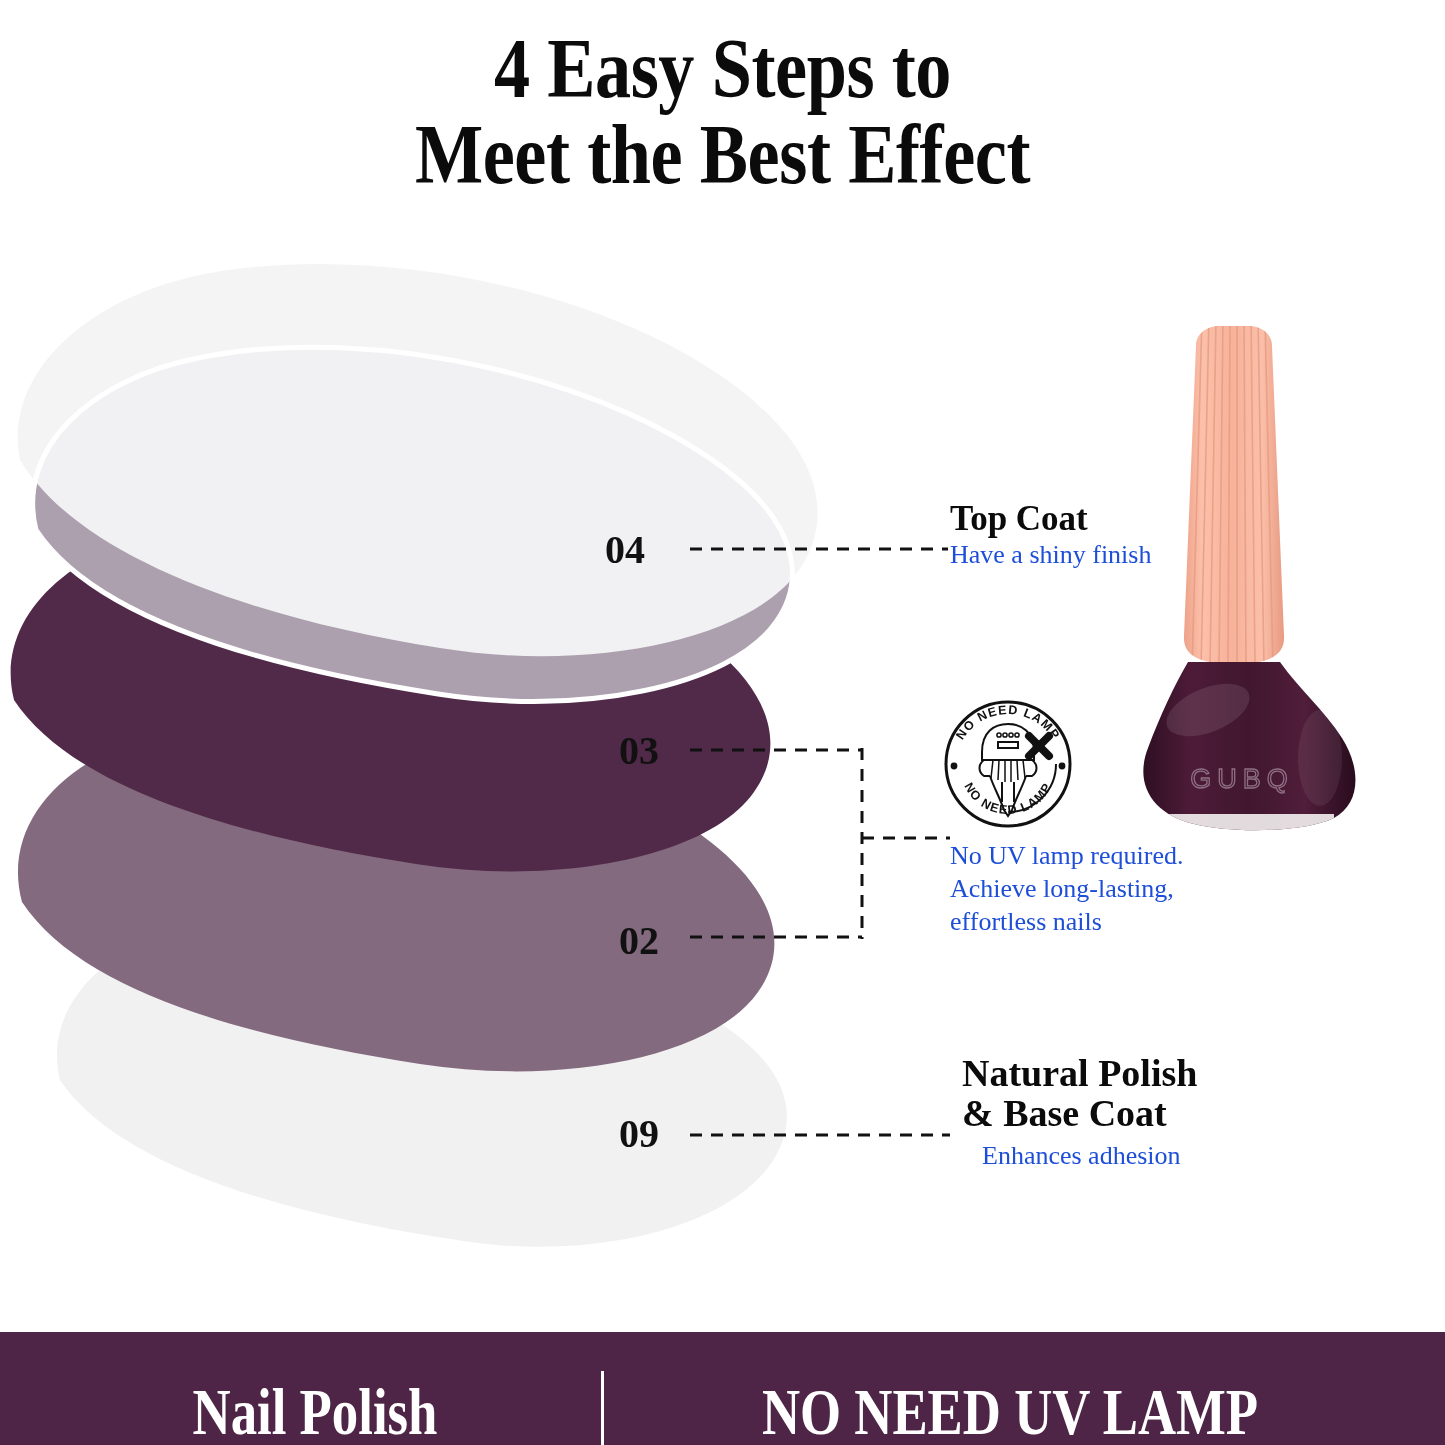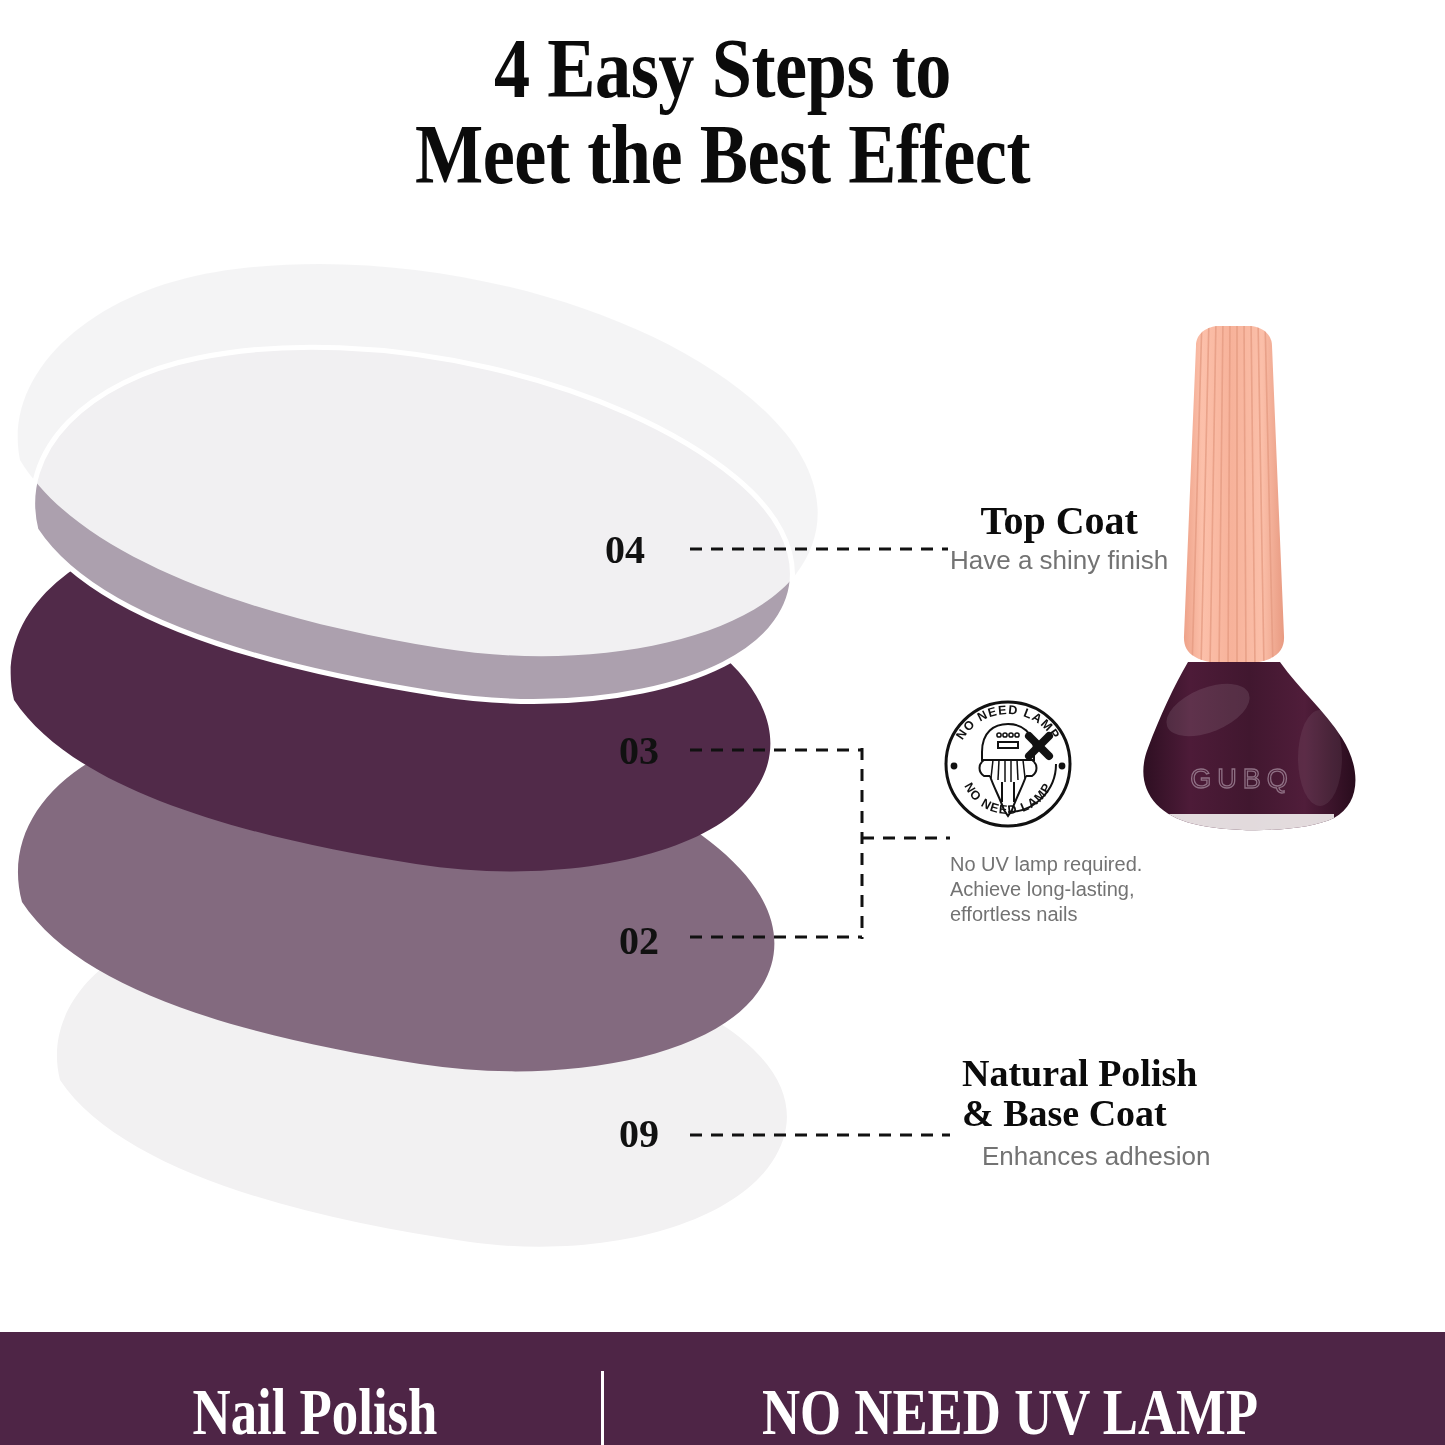--- a/index.html
+++ b/index.html
@@ -51,33 +51,33 @@
   
   .callout{position:absolute;}
   .callout .head{
     font-family:"Liberation Serif", serif;
     font-weight:700;
     color:#0b0b0b;
     line-height:1.06;
     white-space:nowrap;
   }
   .callout .sub{
-    font-family:Liberation Sans, sans-serif;
+    font-family:Liberation Serif, serif;
     font-weight:400;
-    color:#737373;
+    color:#1d4ed8;
     line-height:1.26;
   }
 
   #c-top{left:950px;top:500px;}
-  #c-top .head{font-size:40px;text-align:center;}
+  #c-top .head{font-size:35px;}
   #c-top .sub{font-size:26px;margin-top:2px;}
 
   #c-color{left:950px;top:840px;}
   #c-color .head{font-size:40px;}
-  #c-color .sub{font-size:20px;margin-top:12px;}
+  #c-color .sub{font-size:26px;margin-top:0;}
 
   #c-base{left:962px;top:1053px;}
   #c-base .head{font-size:38px;}
   #c-base .sub{font-size:26px;margin-top:6px;margin-left:20px;}
 
   
   .stamp{position:absolute;left:938px;top:690px;width:140px;height:146px;}
   .stamp svg{display:block;}
 
   

